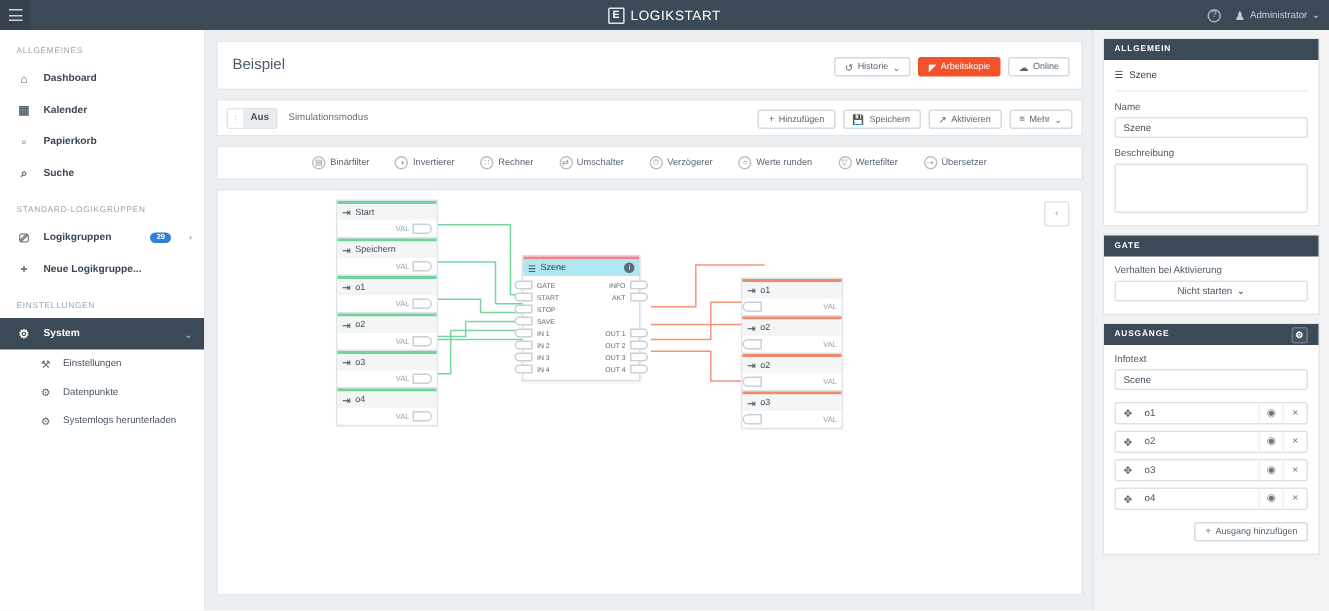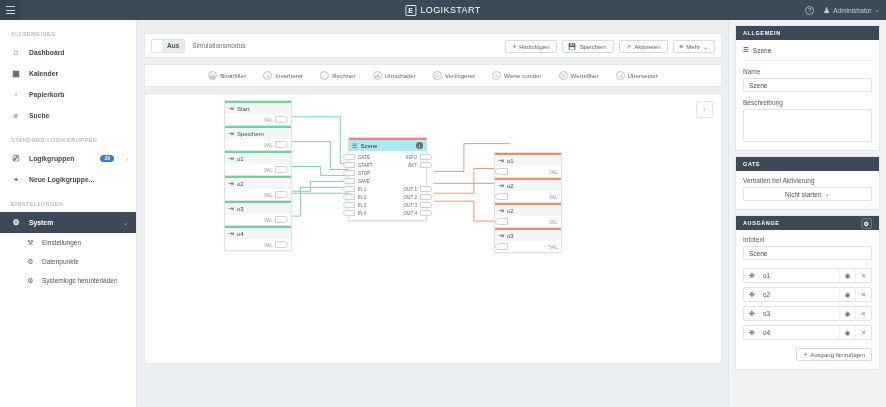--- a/index.html
+++ b/index.html
@@ -274,20 +274,38 @@
       <span>Datenpunkte</span>
     </div>
     <div class="side-sub">
       <span class="ic">⚙</span>
       <span>Systemlogs herunterladen</span>
     </div>
   </div>
 
   <div class="main">
 
+    <div class="card title-card">
+      <div class="page-title">Beispiel</div>
+      <div class="title-actions">
+        <div class="btn">
+          <span class="ic">↺</span>
+          <span>Historie</span>
+          <span>⌄</span>
+        </div>
+        <div class="btn orange">
+          <span class="ic">◤</span>
+          <span>Arbeitskopie</span>
+        </div>
+        <div class="btn">
+          <span class="ic">☁</span>
+          <span>Online</span>
+        </div>
+      </div>
+    </div>
 
     <div class="card toolbar-card">
       <div class="sim-switch">
         <span class="pip">⋮</span>
         <span class="state">Aus</span>
       </div>
       <span class="sim-label">Simulationsmodus</span>
       <div class="toolbar-actions">
         <div class="btn">
           <span class="ic">+</span>

